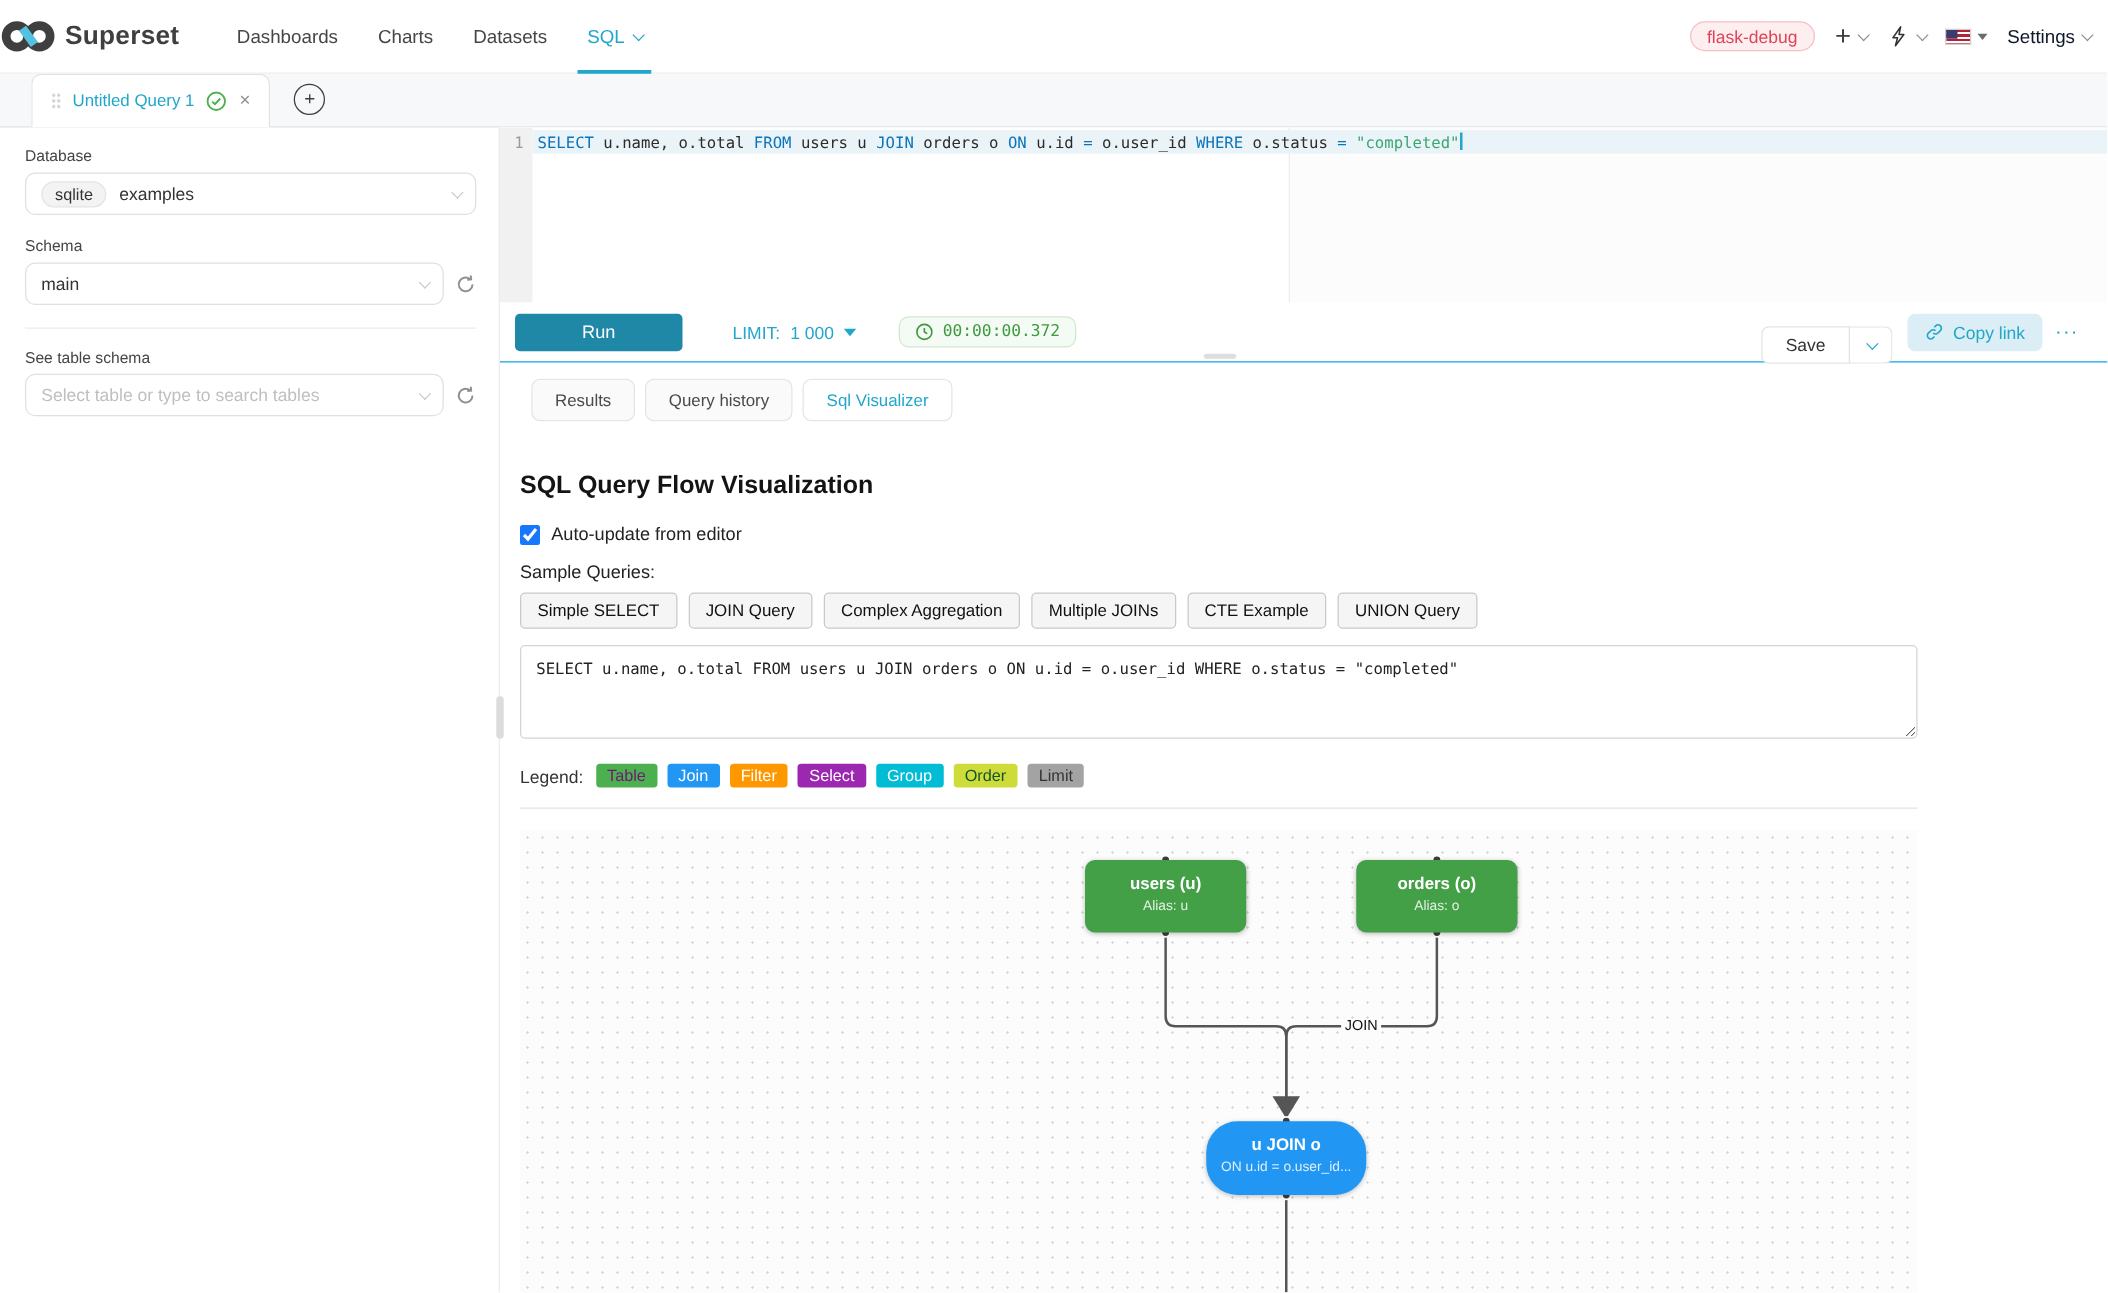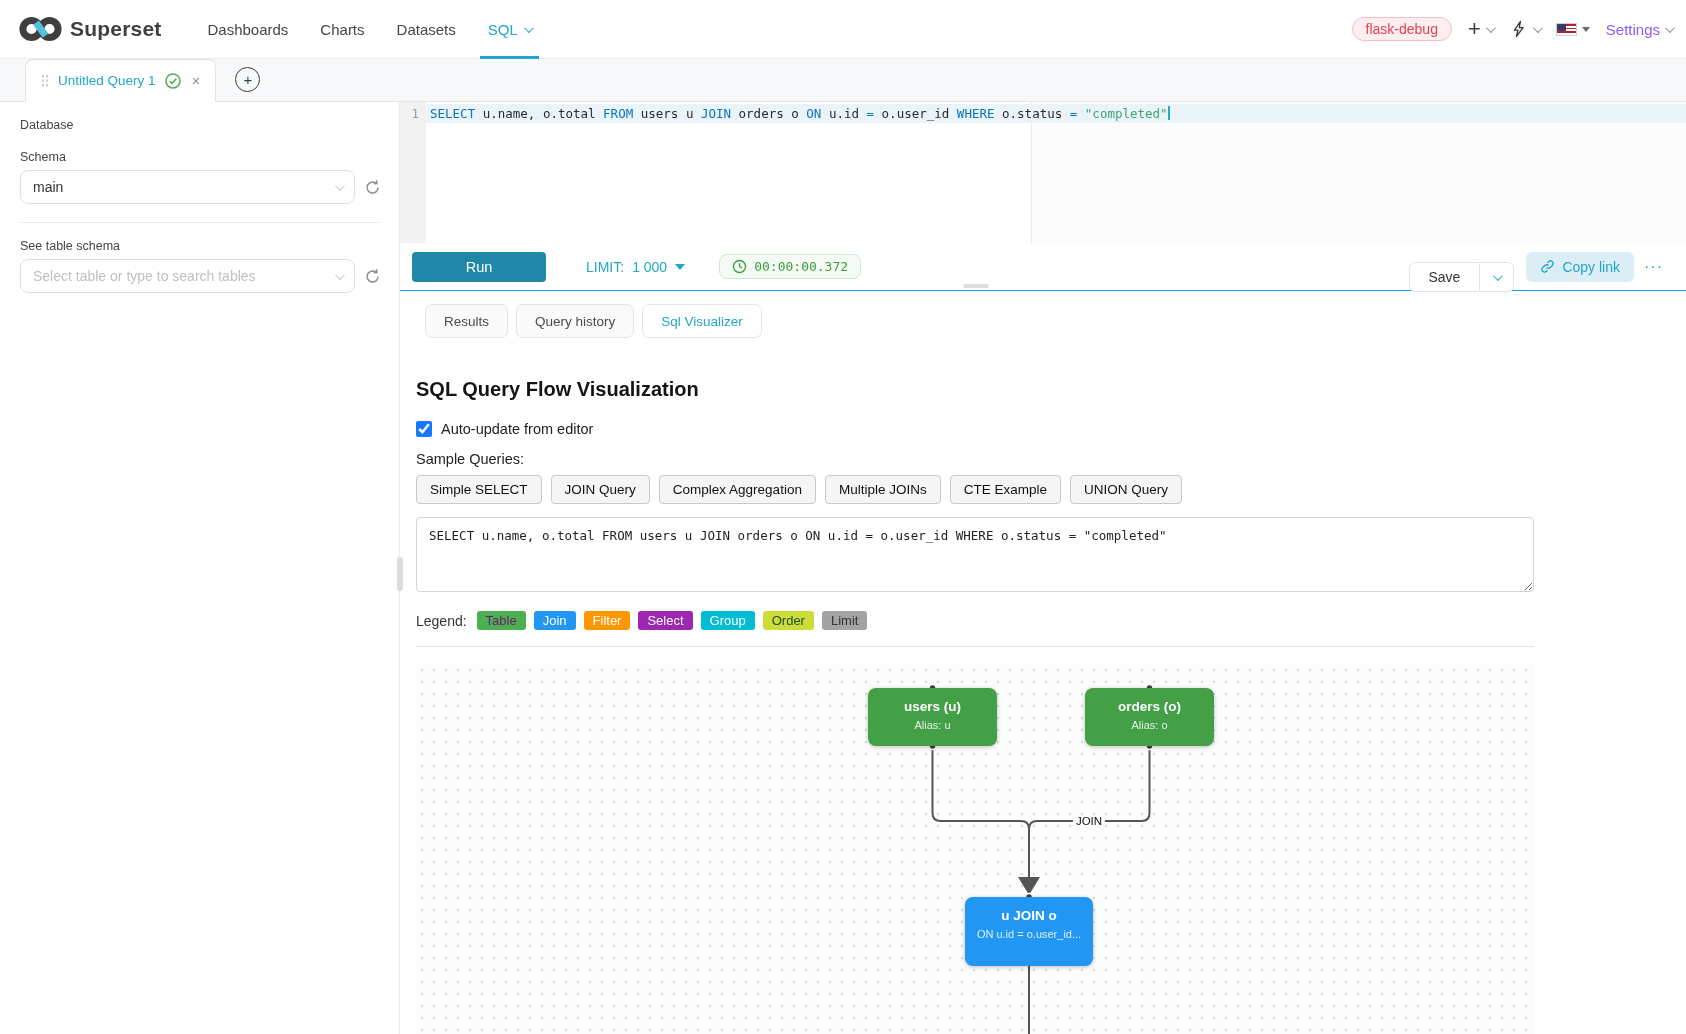--- a/index.html
+++ b/index.html
@@ -1,36 +1,36 @@
 <!DOCTYPE html>
 <html><head>
 <meta charset="utf-8">
 <style>
   * { box-sizing: border-box; margin: 0; padding: 0; }
   html,body { width:1686px; height:1034px; overflow:hidden; background:#fff;
     font-family:"Liberation Sans", sans-serif; color:#333; }
   .app { position:relative; width:1686px; height:1034px; }
 
   
-  .navbar { height:59px; display:flex; align-items:center; padding:0 14px 0 18px;
+  .navbar { height:59px; display:flex; align-items:center; padding:0 14px 0 0;
     border-bottom:1px solid #ededed; background:#fff; }
   .brand { display:flex; align-items:center; gap:6px; margin-right:30px; cursor:pointer; }
   .brand-name { font-size:21px; font-weight:700; color:#3f3f3f; letter-spacing:.2px; }
   .nav-items { display:flex; align-items:center; height:59px; }
   .nav-item { position:relative; height:59px; display:flex; align-items:center; gap:6px;
     padding:0 16px; font-size:15px; color:#454545; cursor:pointer; }
   .nav-item.active { color:#20a7c9; }
   .nav-item.active::after { content:""; position:absolute; left:8px; right:8px; bottom:0;
     height:3px; background:#20a7c9; }
   .nav-right { margin-left:auto; display:flex; align-items:center; gap:16px; }
   .env-pill { font-size:14px; color:#e04355; background:#fdeef0; border:1px solid #f5bec5;
     border-radius:13px; padding:3px 13px; }
   .icon-group { display:flex; align-items:center; gap:5px; cursor:pointer; }
   .plus-glyph { font-size:22px; font-weight:300; color:#3d3d3d; line-height:1; }
-  .settings-label { font-size:15px; color:#8b5cf6; }
+  .settings-label { font-size:15px; color:#0f172a; }
   .chev { display:inline-block; width:7px; height:7px; border-right:1.6px solid #8c8c8c;
     border-bottom:1.6px solid #8c8c8c; transform:rotate(45deg) translateY(-2px); }
   .chev.teal { border-color:#20a7c9; }
   .tri-down { width:0; height:0; border-left:4px solid transparent; border-right:4px solid transparent;
     border-top:5px solid #6b6b6b; display:inline-block; }
   .flag { width:21px; height:13px; position:relative; border:1px solid #d0d0d0;
     background:repeating-linear-gradient(180deg,#b22234 0 1.8px,#fff 1.8px 3.6px); }
   .flag::before { content:""; position:absolute; left:0; top:0; width:9px; height:7px; background:#3c3b6e; }
 
   
@@ -131,21 +131,21 @@
   .chip { padding:2px 9px; border-radius:3px; font-size:13px; }
   .viz-div { border:none; border-top:1px solid #e3e3e3; margin-top:16px; width:1118px; }
 
   
   .canvas { position:relative; margin-top:17px; width:1118px; height:370px; background:#fcfcfc;
     background-image:radial-gradient(#d8d8d8 1px, transparent 1.1px); background-size:12px 12px; }
   .edges { position:absolute; inset:0; pointer-events:none; }
   .fnode { position:absolute; border-radius:8px; text-align:center; color:#fff; padding-top:11px;
     box-shadow:0 1px 4px rgba(0,0,0,.25); cursor:grab; }
   .fnode.green { background:#43a047; width:129px; height:58px; }
-  .fnode.blue  { background:#2196f3; width:128px; height:69px; }
+  .fnode.blue  { background:#2196f3; width:128px; height:59px;border-radius:25px; }
   .fnode-title { font-size:13.5px; font-weight:700; }
   .fnode-sub { font-size:11px; opacity:.85; margin-top:5px; }
   .edge-label { position:absolute; left:673px; top:157px; transform:translate(-50%,-50%);
     background:#fcfcfc; padding:0 3px; font-size:11.5px; color:#111; }
 </style>
 </head>
 <body>
 
 <div class="app">
 
@@ -200,20 +200,25 @@
       </svg>
       <span class="tab-close">×</span>
     </div>
     <button class="addtab">+</button>
   </div>
 
   <div class="workspace">
 
     <aside class="sidebar">
       <div class="fld-label">Database</div>
+      <div class="select">
+        <span class="db-pill">sqlite</span>
+        <span class="val">examples</span>
+        <span class="chev"></span>
+      </div>
 
       <div class="fld-label mt18">Schema</div>
       <div class="sel-row">
         <div class="select">
           <span class="val">main</span>
           <span class="chev"></span>
         </div>
         <svg class="refresh" width="17" height="17" viewBox="0 0 17 17">
           <path d="M14 8.5 a5.5 5.5 0 1 1 -2.1 -4.3" fill="none" stroke="#8f8f8f" stroke-width="1.6"></path>
           <path d="M12.6 1.4 l.3 3.1 -3.1 .3" fill="none" stroke="#8f8f8f" stroke-width="1.6"></path>

